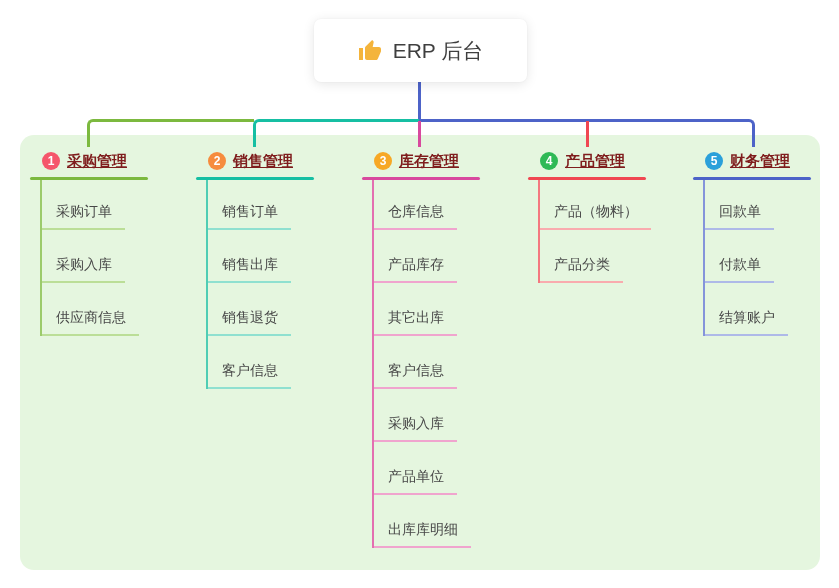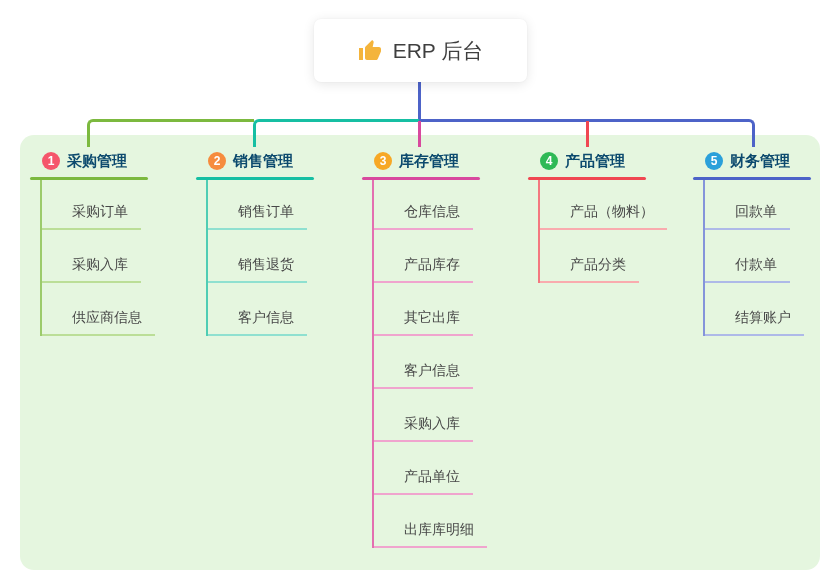--- a/index.html
+++ b/index.html
@@ -22,27 +22,27 @@
   .conn{position:absolute;z-index:1;}
   .vseg{width:3px;}
   .elbow-left{border-top:3px solid;border-left:3px solid;border-top-left-radius:6px;box-sizing:border-box;background:transparent;}
   .elbow-right{border-top:3px solid;border-right:3px solid;border-top-right-radius:6px;box-sizing:border-box;background:transparent;}
 
   
   .column{position:absolute;top:148px;z-index:2;}
   .branch-header{display:flex;align-items:center;gap:7px;height:26px;padding-left:12px;cursor:default;}
   .badge{width:18px;height:18px;border-radius:50%;color:#fff;font-size:12px;font-weight:700;
          display:flex;align-items:center;justify-content:center;flex:0 0 18px;}
-  .branch-label{font-size:15px;font-weight:600;color:#0c4a6e;white-space:nowrap;}
+  .branch-label{font-size:15px;font-weight:600;color:#7f1d1d;white-space:nowrap;text-decoration:underline;}
   .branch-underline{width:118px;height:3px;margin-top:3px;border-radius:2px;}
   .children{position:relative;margin-left:10px;}
   .trunk{position:absolute;left:0;top:0;bottom:0;width:2px;}
   .child{height:53px;display:flex;align-items:flex-end;}
   .child:first-of-type{height:50px;}
-  .child-label{display:inline-block;border-bottom:2px solid;padding:0 13px 7px 32px;
+  .child-label{display:inline-block;border-bottom:2px solid;padding:0 13px 7px 16px;
                font-size:14px;color:#484848;white-space:nowrap;}
 </style>
 </head>
 <body>
 
 <div class="stage">
 
   <div class="panel" style="background: rgb(229, 246, 223);"></div>
 
   <div class="conn vseg" style="left: 418px; top: 82px; height: 38px; background: rgb(77, 99, 200);"></div>
@@ -83,20 +83,23 @@
     <div class="column" style="left: 196px;">
       <div class="branch-header">
         <span class="badge" style="background:#f68c3e">2</span>
         <span class="branch-label">销售管理</span>
       </div>
       <div class="branch-underline" style="background:#16bfa3"></div>
       <div class="children">
         <i class="trunk" style="background:#4fcdb4"></i>
         <div class="child">
           <span class="child-label" style="border-color:#8fe0d0">销售订单</span>
+        </div>
+        <div class="child">
+          <span class="child-label" style="border-color:#8fe0d0">销售出库</span>
         </div>
         <div class="child">
           <span class="child-label" style="border-color:#8fe0d0">销售退货</span>
         </div>
         <div class="child">
           <span class="child-label" style="border-color:#8fe0d0">客户信息</span>
         </div>
       </div>
     </div>
     <div class="column" style="left: 362px;">

